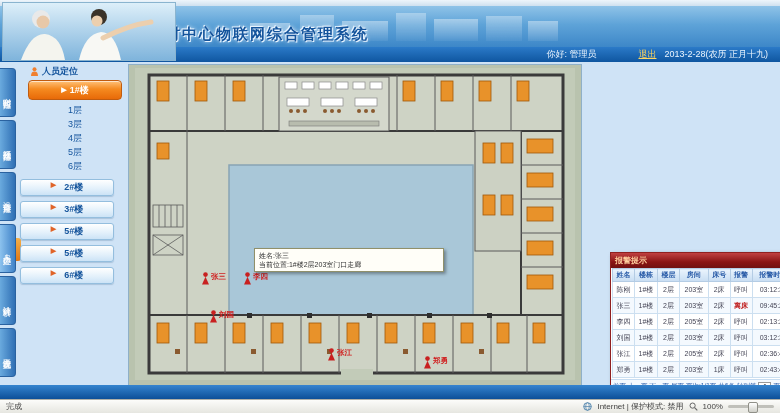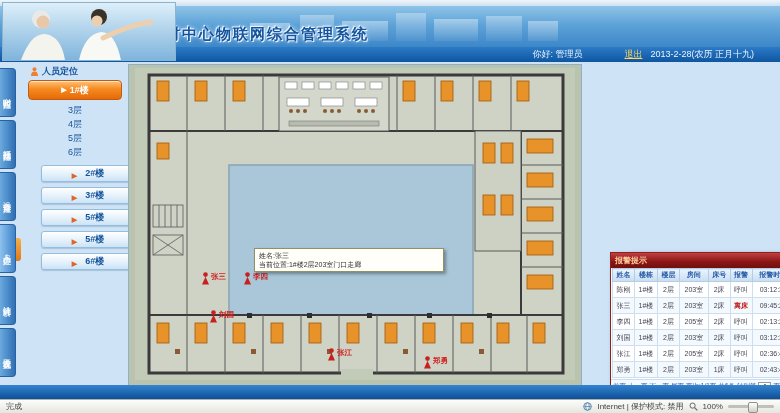--- a/index.html
+++ b/index.html
@@ -19,21 +19,21 @@
     linear-gradient(rgba(255,255,255,.50),rgba(255,255,255,.08)) 184px 8px/44px 22px no-repeat,
     linear-gradient(rgba(255,255,255,.42),rgba(255,255,255,.06)) 236px 5px/36px 25px no-repeat,
     linear-gradient(rgba(255,255,255,.50),rgba(255,255,255,.10)) 278px 10px/30px 20px no-repeat;}
   .photo{position:absolute;left:2px;top:2px;width:172px;height:57px;z-index:6;
          border:1px solid #8ab4cf;overflow:hidden;background:#cfe6f4;}
   .app-title{position:absolute;left:148px;top:19px;z-index:5;font-size:15px;font-weight:bold;
              color:#14549c;letter-spacing:2px;
              text-shadow:1px 1px 0 #e8f4ff,-1px -1px 0 #e8f4ff,0 0 4px #ffffff;}
   .subbar{position:absolute;top:47px;left:0;right:0;height:15px;box-sizing:border-box;
           background:linear-gradient(#2b7ac8,#0f56a0);display:flex;justify-content:flex-end;
-          align-items:center;gap:8px;padding-right:26px;font-size:9px;color:#eaf4fe;}
+          align-items:center;gap:8px;padding-right:12px;font-size:9px;color:#eaf4fe;}
   .subbar a{color:#ffd75e;text-decoration:underline;cursor:pointer;margin-left:34px;}
 
   
   .main{position:absolute;top:62px;left:0;right:0;height:241px;}
 
   .tabstrip{position:absolute;left:0;top:6px;width:16px;display:flex;flex-direction:column;gap:3px;}
   .vtab{height:49px;background:linear-gradient(90deg,#6aaade,#2f6fb4);border:1px solid #2a62a0;border-left:none;
         box-sizing:border-box;border-radius:0 4px 4px 0;color:#fff;font-size:8.5px;
         writing-mode:vertical-rl;text-orientation:upright;display:flex;align-items:center;
         justify-content:center;letter-spacing:1px;cursor:pointer;position:relative;}
@@ -46,22 +46,22 @@
                 color:#14549c;font-weight:bold;}
   .btn-orange{display:flex;align-items:center;justify-content:center;gap:3px;width:94px;height:20px;
               margin-left:10px;border:1px solid #c05c10;border-radius:4px;
               background:linear-gradient(#ffc27a,#f58a20 45%,#e86a08);color:#fff;font-size:9px;
               font-weight:bold;box-shadow:inset 0 1px 0 rgba(255,255,255,.6);cursor:pointer;}
   .arrow-w{font-size:7px;color:#fff;}
   .floor-list{width:94px;margin-left:10px;text-align:center;padding:3px 0;}
   .floor-item{font-size:9px;line-height:14px;color:#14549c;cursor:pointer;}
   .floor-item.alarm{color:#e02020;font-weight:bold;}
   .building-list{display:flex;flex-direction:column;gap:5px;margin-top:3px;}
-  .btn-white{display:flex;align-items:flex-end;justify-content:center;gap:8px;width:94px;height:17px;
-             margin-left:23px;border:1px solid #94bede;border-radius:3px;
+  .btn-white{display:flex;align-items:flex-start;justify-content:center;gap:8px;width:94px;height:17px;
+             margin-left:2px;border:1px solid #94bede;border-radius:3px;
              background:linear-gradient(#ffffff,#e4f1fb 55%,#cce3f6);color:#14549c;font-size:9px;
              font-weight:bold;cursor:pointer;box-shadow:0 1px 1px rgba(60,100,140,.25);}
   .arrow-r{color:#e06428;font-size:7px;}
 
   
   .plan{position:absolute;left:128px;top:2px;width:452px;height:320px;border:1px solid #8fb0c8;
         background:#b9c3ae;}
   .plan svg.base{position:absolute;inset:0;}
   .overlay{position:absolute;inset:0;}
   .person{position:absolute;width:9px;height:13px;cursor:pointer;}
@@ -160,20 +160,21 @@
           <circle cx="4.5" cy="2.3" r="2" fill="#f08030"></circle>
           <path d="M1 9 Q1 4.6 4.5 4.6 Q8 4.6 8 9 Z" fill="#f08030"></path>
         </svg>
         <span>人员定位</span>
       </div>
       <button class="btn-orange">
         <span class="arrow-w">▶</span>
         <span>1#楼</span>
       </button>
       <div class="floor-list">
+          <div class="floor-item">1层</div>
           <div class="floor-item alarm">2层</div>
           <div class="floor-item">3层</div>
           <div class="floor-item">4层</div>
           <div class="floor-item">5层</div>
           <div class="floor-item">6层</div>
         </div>
       <div class="building-list">
           <button class="btn-white">
             <span class="arrow-r">▶</span>
             <span>2#楼</span>

